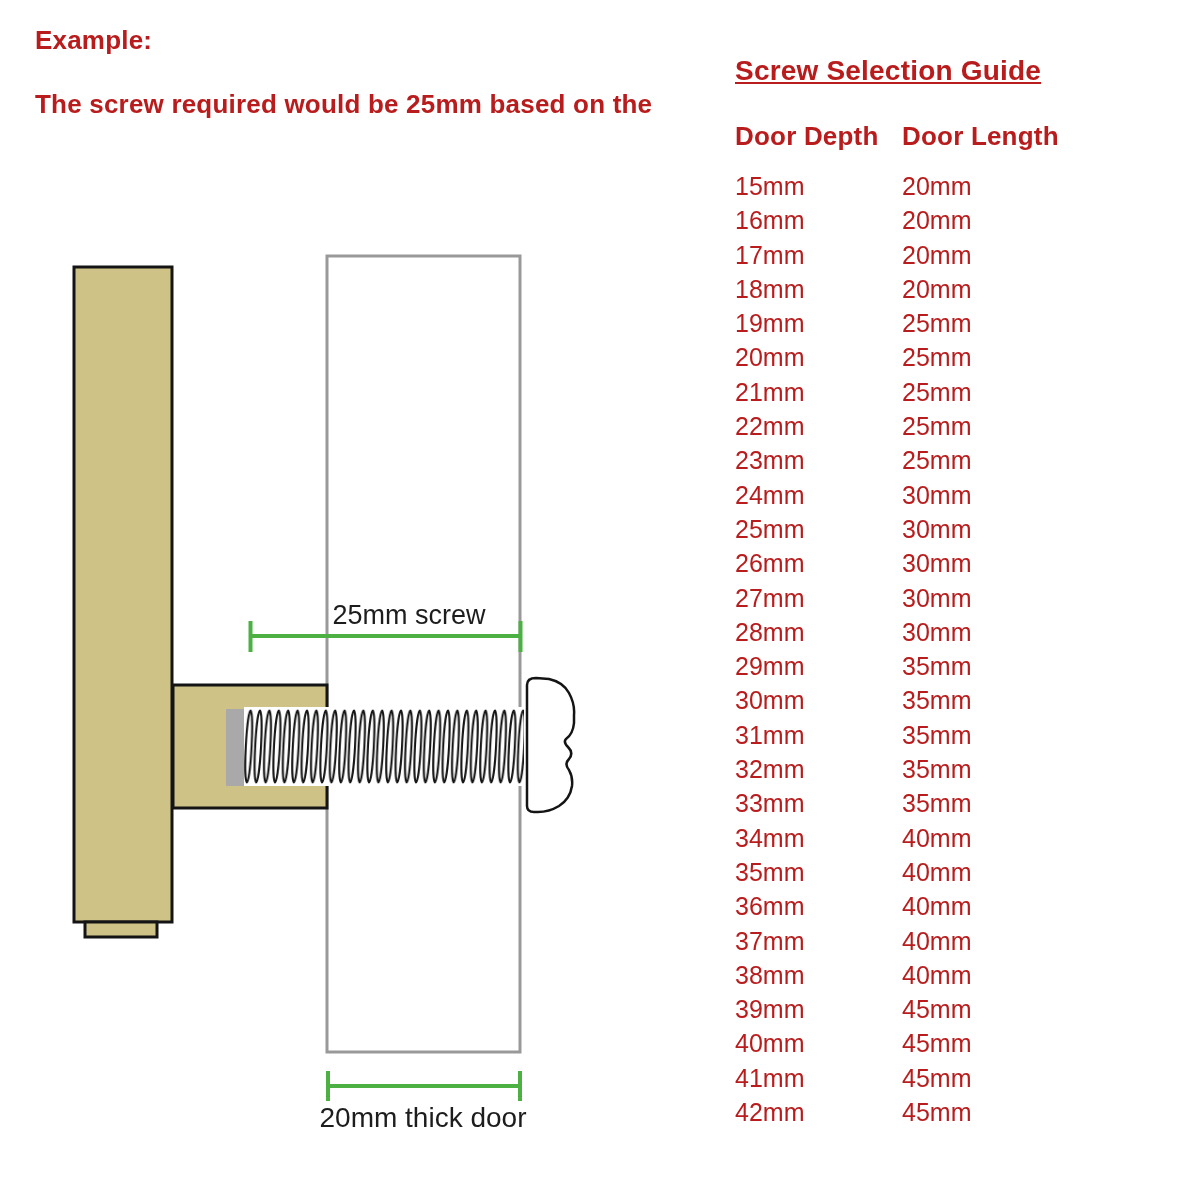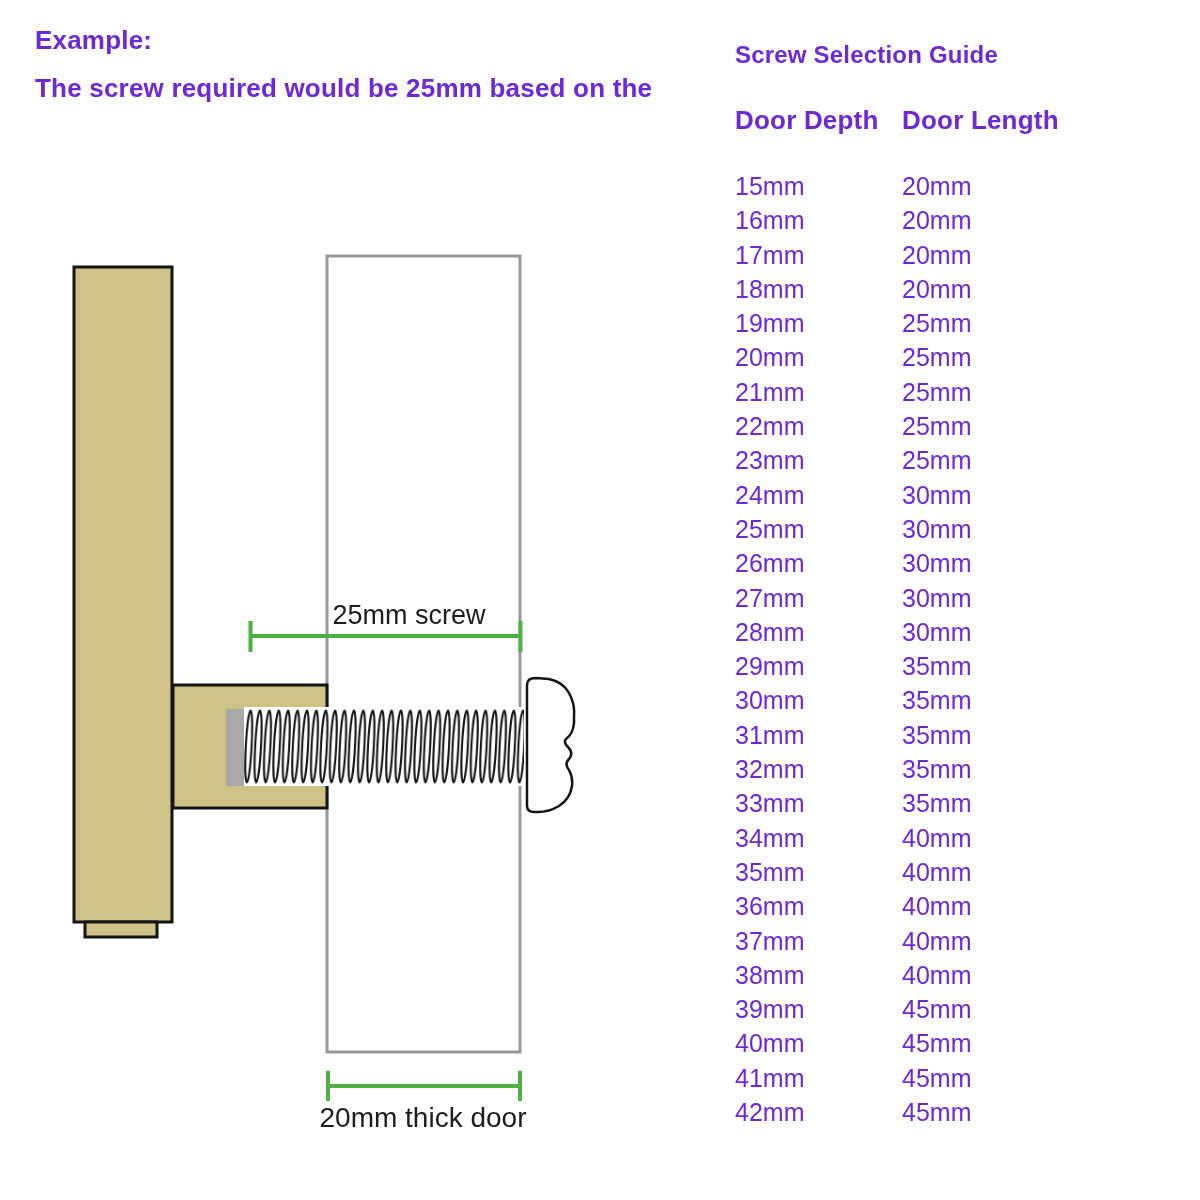--- a/index.html
+++ b/index.html
@@ -1,44 +1,44 @@
 <!DOCTYPE html>
 <html><head>
 <meta charset="utf-8">
 <style>
   html,body{margin:0;padding:0;background:#ffffff;}
   .page{
     position:relative;
     width:1072px;height:1200px;
     background:#ffffff;
     font-family:"Liberation Sans","DejaVu Sans",sans-serif;
-    color:#6d28d9;
+    color:#b91c1c;
     overflow:hidden;
   }
   
   .example{
     position:absolute;left:35px;top:24px;
     font-size:26px;font-weight:700;line-height:32px;
     letter-spacing:.2px;
   }
-  .example .para-gap{margin-top:16px;}
+  .example .para-gap{margin-top:32px;}
   
   .diagram{position:absolute;left:0;top:0;width:1200px;height:1200px;}
   .outline{stroke:#141414;stroke-width:3;}
   .door{fill:#ffffff;stroke:#999999;stroke-width:3;}
   .dim{stroke:#4cb043;stroke-width:4;fill:none;}
   .dim-label{font-family:"Liberation Sans","DejaVu Sans",sans-serif;fill:#1d1d1d;}
   .head{fill:#ffffff;stroke:#141414;stroke-width:2.5;stroke-linejoin:round;}
   
   .guide-title{
-    position:absolute;left:735px;top:41px;
-    font-size:24px;font-weight:700;letter-spacing:.2px;
+    position:absolute;left:735px;top:55px;
+    font-size:28px;font-weight:700;letter-spacing:.2px;text-decoration:underline;
   }
   .guide-header{
-    position:absolute;left:735px;top:105px;
+    position:absolute;left:735px;top:121px;
     display:flex;font-size:26px;font-weight:700;letter-spacing:.2px;
   }
   .guide-header .c1{width:167px;}
   .guide-rows{position:absolute;left:735px;top:169px;}
   .row{display:flex;height:34.3px;line-height:34.3px;font-size:25px;font-weight:400;}
   .row .cell{display:block;}
   .row .depth{width:167px;}
 </style>
 </head>
 <body>

